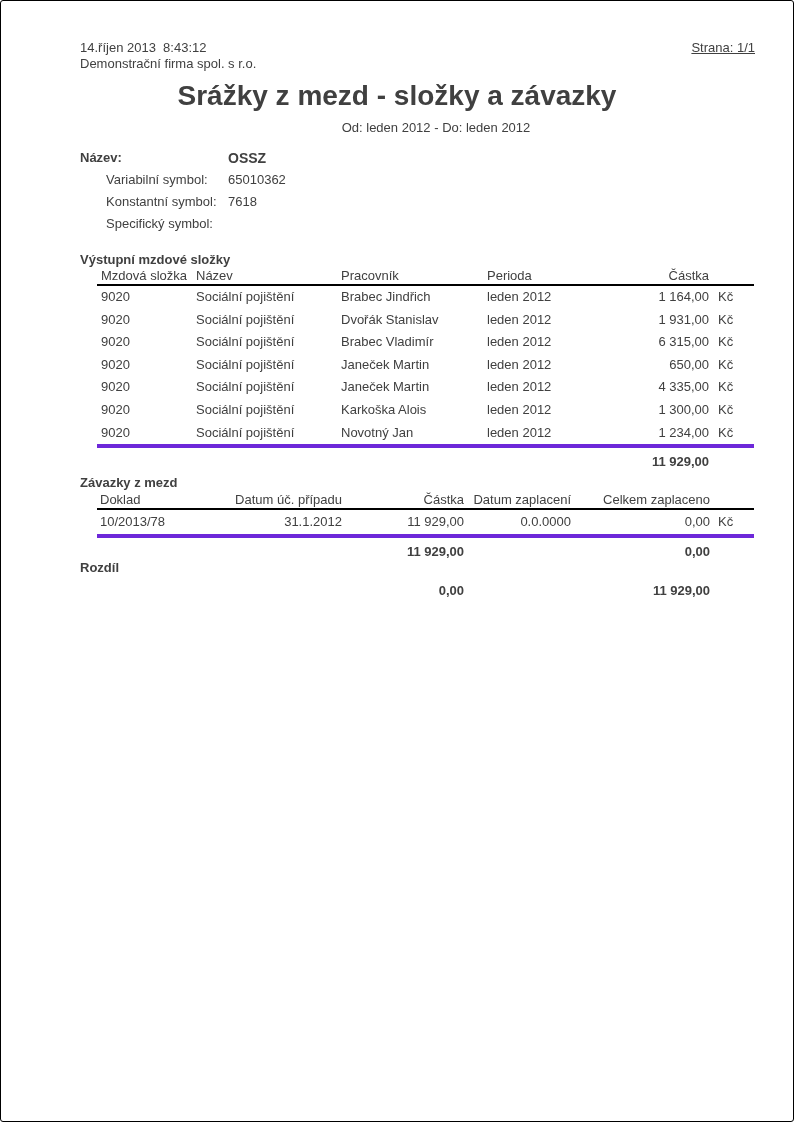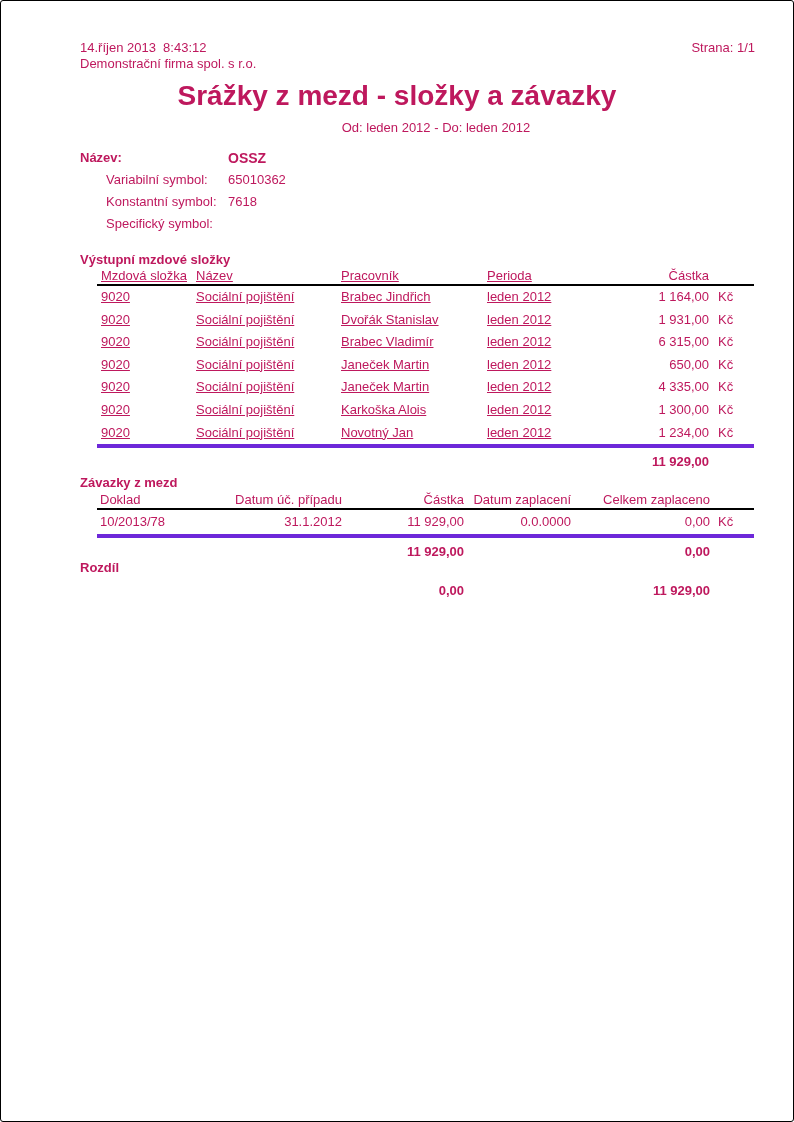--- a/index.html
+++ b/index.html
@@ -4,29 +4,29 @@
 <style>
   html,body{margin:0;padding:0;background:#fff;}
   .page{
     position:relative;
     width:792px;height:1120px;
     background:#fff;
     border:1px solid #000;
     border-radius:3px;
     font-family:"Liberation Sans", sans-serif;
     font-size:13px;
-    color:#be185d;
+    color:#404040;
     overflow:hidden;
   }
   .abs{position:absolute;}
   .bold{font-weight:bold;}
   .pre{white-space:pre;}
 
   .hdr-left{left:79px;top:39px;line-height:16px;}
-  .hdr-page{right:38px;top:39px;text-align:right;}
+  .hdr-page{right:38px;top:39px;text-align:right;text-decoration:underline;}
   .title{left:0;top:79px;width:100%;text-align:center;font-size:28px;font-weight:bold;line-height:32px;}
   .subtitle{left:0;top:119px;width:100%;text-align:center;padding-left:39px;}
 
   .name-block{left:79px;top:146px;width:500px;}
   .nb-row{display:grid;grid-template-columns:148px auto;height:22px;line-height:22px;}
   .nb-sub .nb-label{padding-left:26px;}
   .nb-name{font-size:14px;font-weight:bold;}
 
   .sec-heading{font-weight:bold;}
   .h1-pos{left:79px;top:251px;}
@@ -39,21 +39,21 @@
   .grid1{display:grid;grid-template-columns:95px 145px 146px 125px 101px 45px;}
   .grid2{display:grid;grid-template-columns:120px 125px 122px 107px 139px 44px;}
 
   .thead{border-bottom:2px solid #000;}
   .thead > div{height:16px;line-height:15px;}
   .row1 > div{height:22.6px;line-height:22.6px;}
   .row2 > div{height:24px;line-height:24px;}
   .rows-wrap{border-bottom:4px solid #6d28d9;}
   .totrow > div{height:22px;line-height:22px;font-weight:bold;padding-top:3px;}
 
-  .pl4{padding-left:4px;text-decoration:underline;}
+  .pl4{padding-left:4px;}
   .pl3{padding-left:3px;}
   .r{text-align:right;}
   .kc{padding-left:9px;}
   .kc2{padding-left:8px;}
 
   .diff-row{left:96px;top:576px;width:657px;}
 </style>
 </head>
 <body>
 

